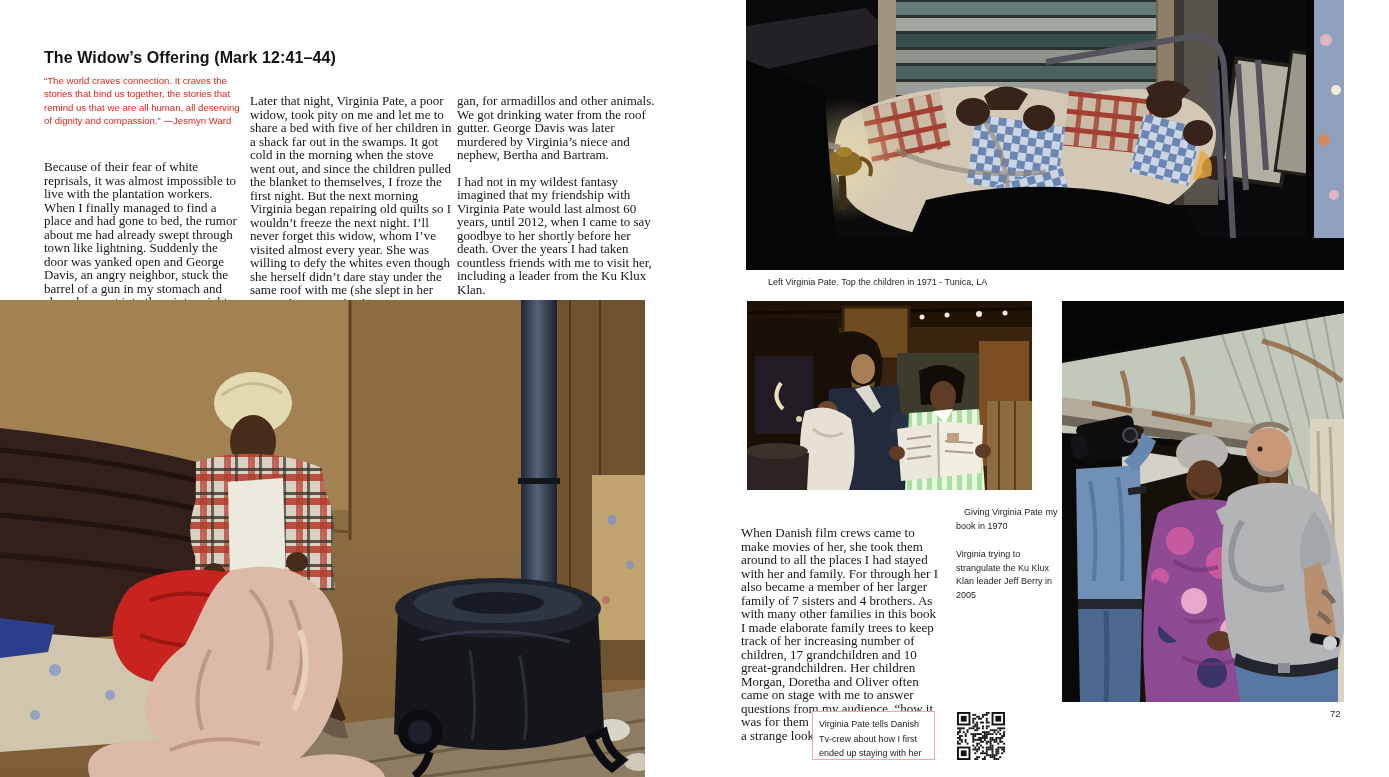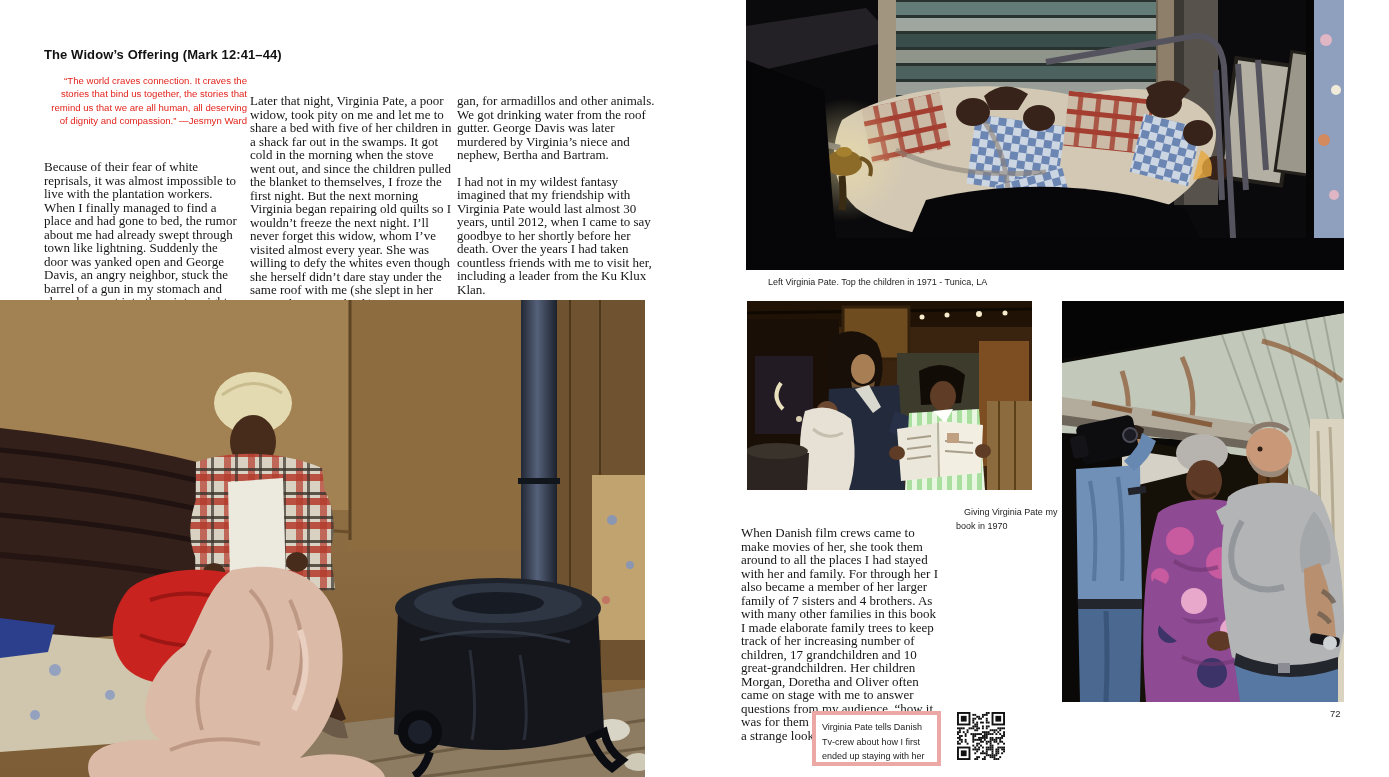--- a/index.html
+++ b/index.html
@@ -3,38 +3,38 @@
 <meta charset="utf-8">
 <style>
   html,body{margin:0;padding:0;background:#ffffff;}
   #spread{
     position:relative;width:1389px;height:777px;background:#ffffff;
     overflow:hidden;font-family:"Liberation Sans",sans-serif;
   }
   .abs{position:absolute;}
   .title{
     font-family:"Liberation Sans",sans-serif;font-weight:bold;
-    font-size:13px;letter-spacing:.1px;color:#121212;
+    font-size:16px;letter-spacing:.1px;color:#121212;
   }
   .pullquote{
     font-family:"Liberation Sans",sans-serif;font-size:9.6px;line-height:13.4px;
-    color:#e2241c;width:203px;text-align:right;
+    color:#e2241c;width:203px;
   }
   .bodycol{
     font-family:"Liberation Serif",serif;font-size:13px;line-height:13.5px;
     color:#161616;text-align:left;margin-top:20px;
   }
   .bodycol p{margin:0 0 13px 0;}
   .caption{
     font-family:"Liberation Sans",sans-serif;font-size:9px;line-height:13.5px;color:#1d1d1d;
   }
   .sidecap{width:102px;}
   .sidecap.indent{text-indent:8px;}
   .qrbox{
-    width:110px;height:38px;border:4px solid #d946ef;background:#fff;
+    width:110px;height:38px;border:1px solid #d946ef;background:#fff;
     padding:5px 5px 4px 6px;font-size:9px;line-height:14.5px;color:#1d1d1d;
     font-family:"Liberation Sans",sans-serif;
   }
   .pagenum{font-size:9.5px;color:#2a2a2a;}
   figure{margin:0;padding:0;}
   svg{display:block;}
 </style>
 </head>
 <body>
 
@@ -43,21 +43,21 @@
   <h1 class="abs title" style="left:44px;top:38px;">The Widow’s Offering (Mark 12:41–44)</h1>
 
   <div class="abs pullquote" style="left: 44px; top: 74px; color: rgb(226, 36, 28);">“The world craves connection. It craves the stories that bind us together, the stories that remind us that we are all human, all deserving of dignity and compassion.” —Jesmyn Ward</div>
 
   <div class="abs bodycol" style="left:44px;top:140px;width:198px;">Because of their fear of white reprisals, it was almost impossible to live with the plantation workers. When I finally managed to find a place and had gone to bed, the rumor about me had already swept through town like lightning. Suddenly the door was yanked open and George Davis, an angry neighbor, stuck the barrel of a gun in my stomach and chased me out into the winter night.</div>
 
   <div class="abs bodycol" style="left:250px;top:74px;width:202px;">Later that night, Virginia Pate, a poor widow, took pity on me and let me to share a bed with five of her children in a shack far out in the swamps. It got cold in the morning when the stove went out, and since the children pulled the blanket to themselves, I froze the first night. But the next morning Virginia began repairing old quilts so I wouldn’t freeze the next night. I’ll never forget this widow, whom I’ve visited almost every year. She was willing to defy the whites even though she herself didn’t dare stay under the same roof with me (she slept in her sister Eleanora’s shack). I went hunting in the swamps, along with her son Mor-</div>
 
   <div class="abs bodycol" style="left:457px;top:74px;width:205px;">
     <p>gan, for armadillos and other animals. We got drinking water from the roof gutter. George Davis was later murdered by Virginia’s niece and nephew, Bertha and Bartram.</p>
-    <p>I had not in my wildest fantasy imagined that my friendship with Virginia Pate would last almost 30 years, until 2012, when I came to say goodbye to her shortly before her death. Over the years I had taken countless friends with me to visit her, including a leader from the Ku Klux Klan.</p>
+    <p>I had not in my wildest fantasy imagined that my friendship with Virginia Pate would last almost 60 years, until 2012, when I came to say goodbye to her shortly before her death. Over the years I had taken countless friends with me to visit her, including a leader from the Ku Klux Klan.</p>
   </div>
 
   <figure class="abs" style="left:0;top:300px;">
     <svg width="645" height="477" viewBox="0 0 645 477">
       <defs>
         <linearGradient id="wallg" x1="0" y1="0" x2="0" y2="1">
           <stop offset="0" stop-color="#9b7b4d"></stop>
             <stop offset="1" stop-color="#7c5d36"></stop>
         </linearGradient>
         <linearGradient id="pipeg" x1="0" y1="0" x2="1" y2="0">
@@ -386,20 +386,21 @@
         <path d="M174,352 C202,366 240,368 276,356 l0,12 C240,380 202,378 172,364 Z" fill="#23262c"></path>
         <rect x="216" y="362" width="12" height="10" fill="#8c8c94"></rect>
       </g>
     </svg>
   </figure>
 
   <div class="abs bodycol" style="left:741px;top:506px;width:197px;">When Danish film crews came to make movies of her, she took them around to all the places I had stayed with her and family. For through her I also became a member of her larger family of 7 sisters and 4 brothers. As with many other families in this book I made elaborate family trees to keep track of her increasing number of children, 17 grandchildren and 10 great-grandchildren. Her children Morgan, Doretha and Oliver often came on stage with me to answer questions from my audience, “how it was for them to have shared bed with a strange looking white man.”</div>
 
   <div class="abs caption sidecap indent" style="left:956px;top:506px;">Giving Virginia Pate my book in 1970</div>
 
+  <div class="abs caption sidecap" style="left:956px;top:548px;">Virginia trying to strangulate the Ku Klux Klan leader Jeff Berry in 2005</div>
 
   <div class="abs qrbox" style="left: 812px; top: 711px; border-color: rgb(235, 168, 164);">Virginia Pate tells Danish Tv-crew about how I first ended up staying with her</div>
 
   <div class="abs" style="left:957px;top:712px;">
     <svg id="qr" width="48" height="48" viewBox="0 0 25 25">
         <rect width="25" height="25" fill="#fff"></rect>
         <rect x="0" y="0" width="7" height="7" fill="#111"></rect>
         <rect x="1" y="1" width="5" height="5" fill="#fff"></rect>
         <rect x="2" y="2" width="3" height="3" fill="#111"></rect>
         <rect x="18" y="0" width="7" height="7" fill="#111"></rect>

